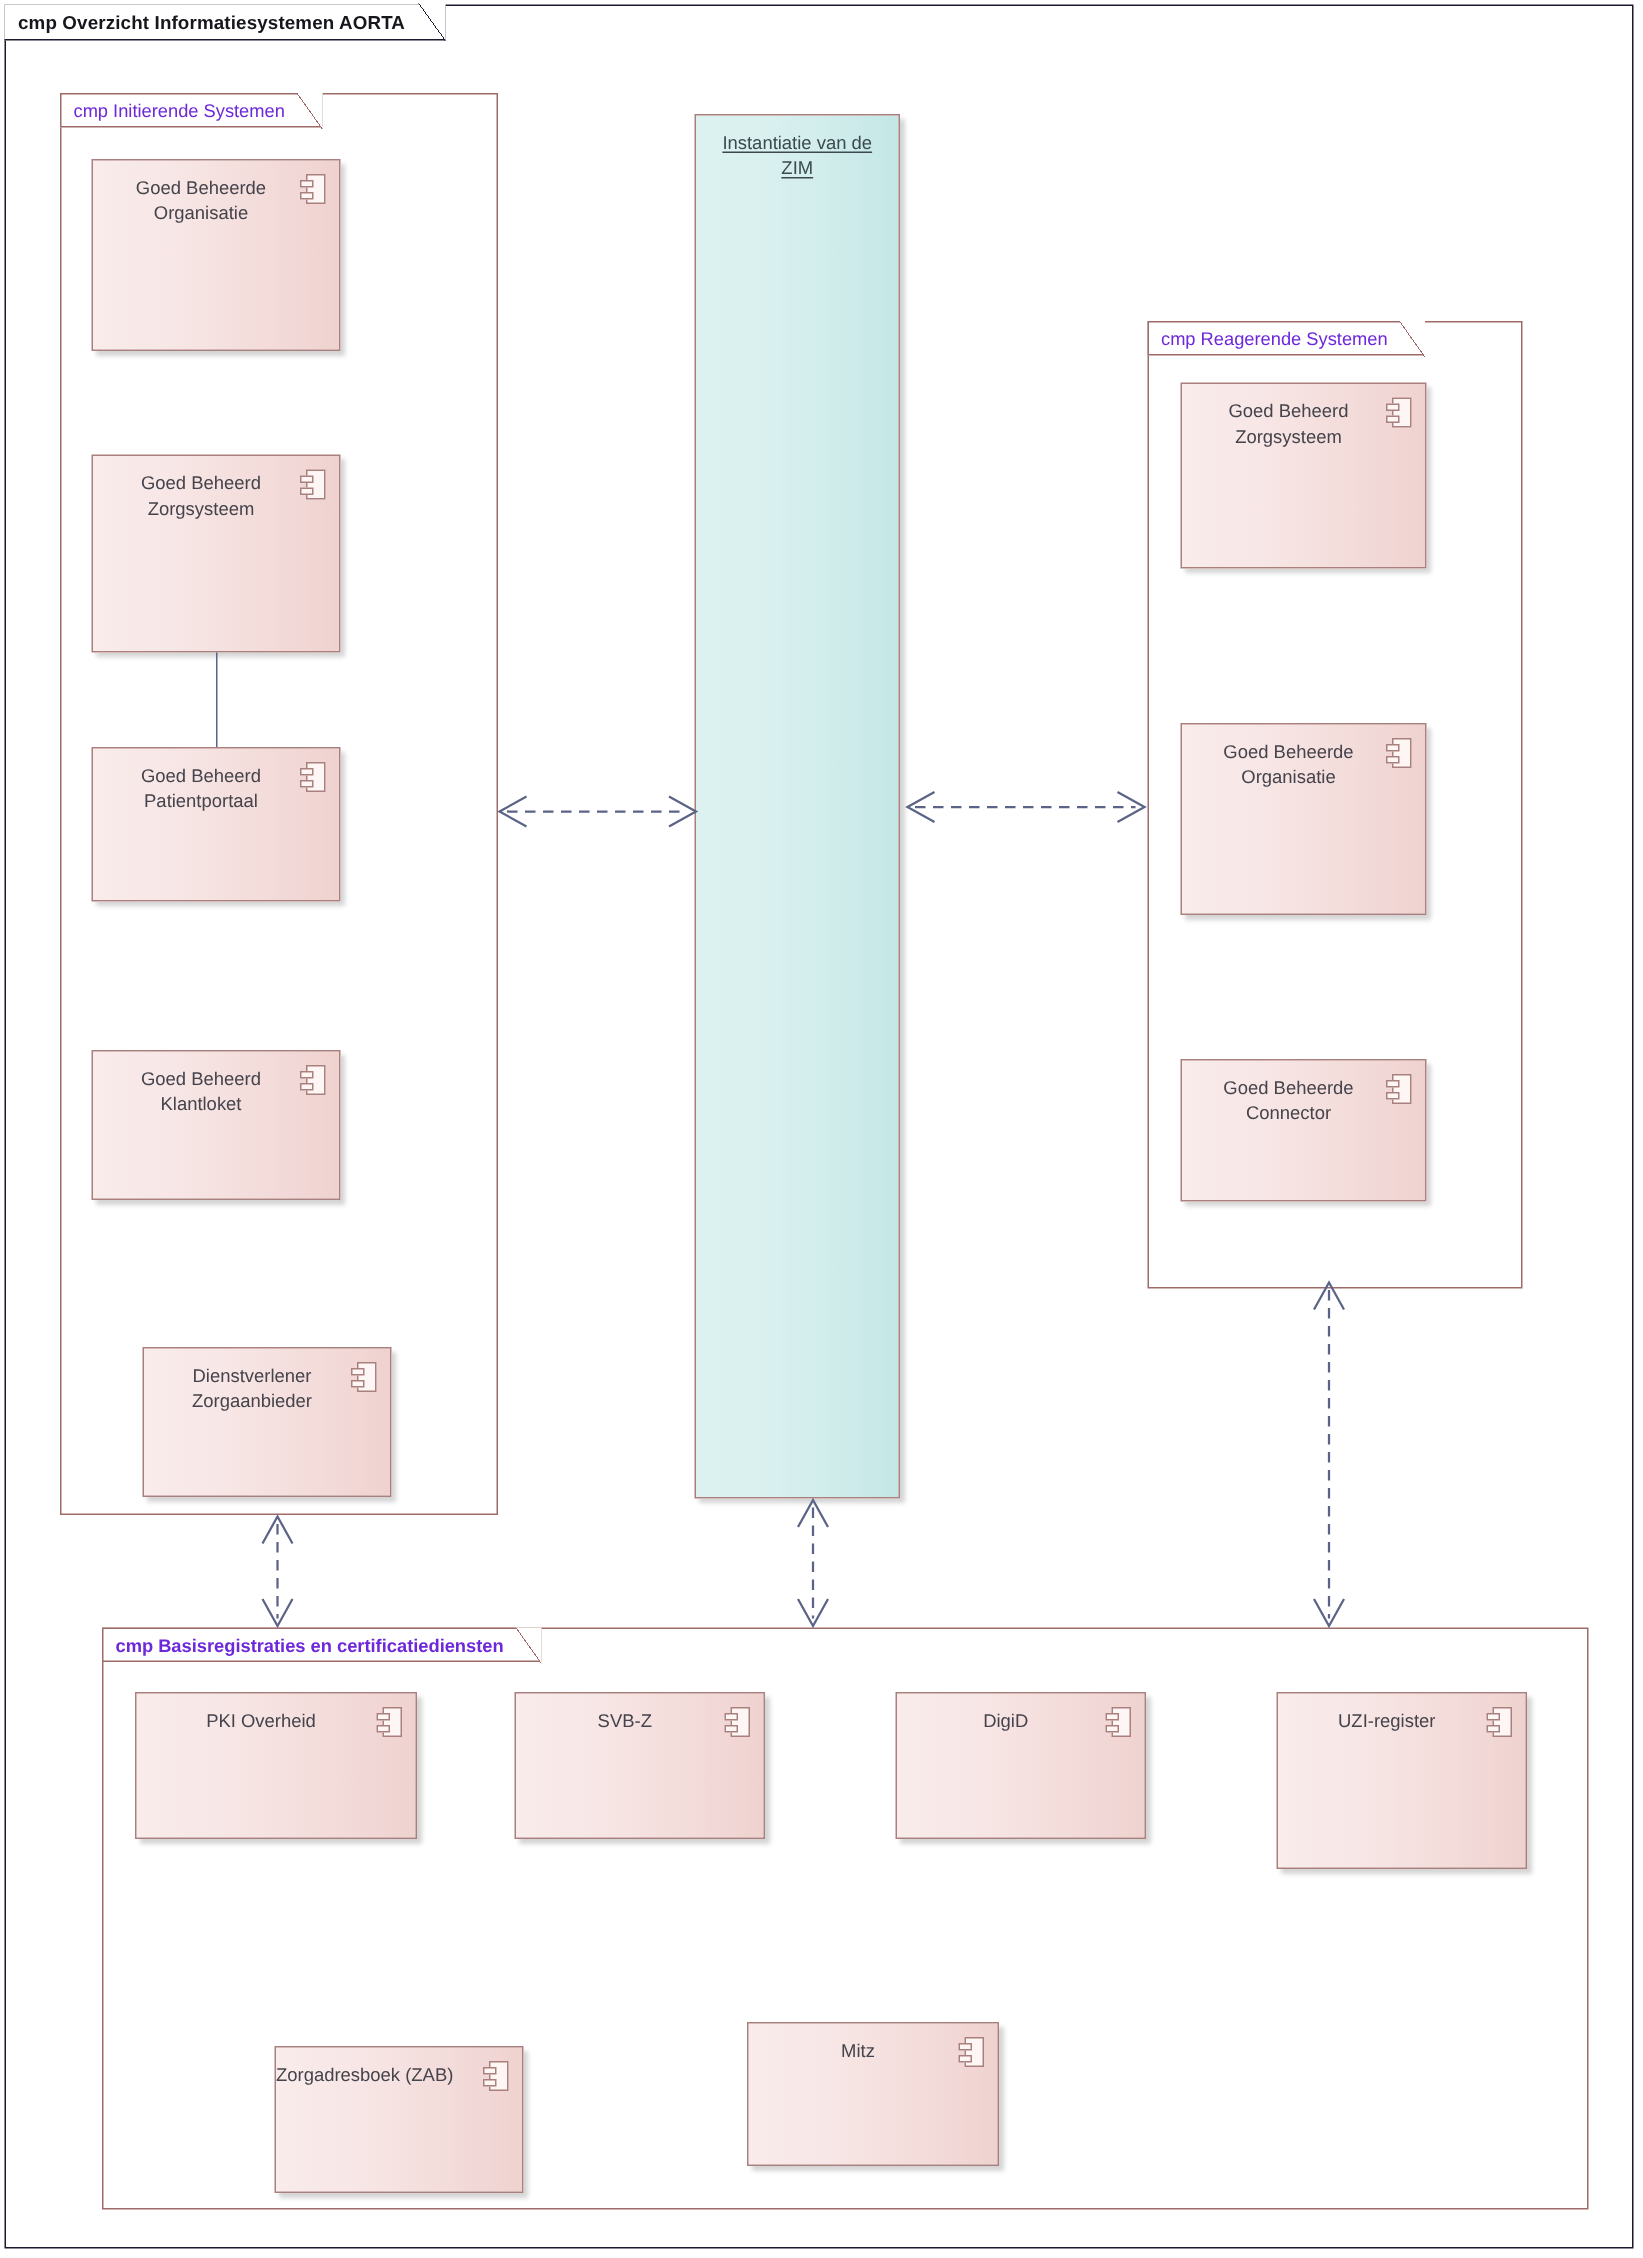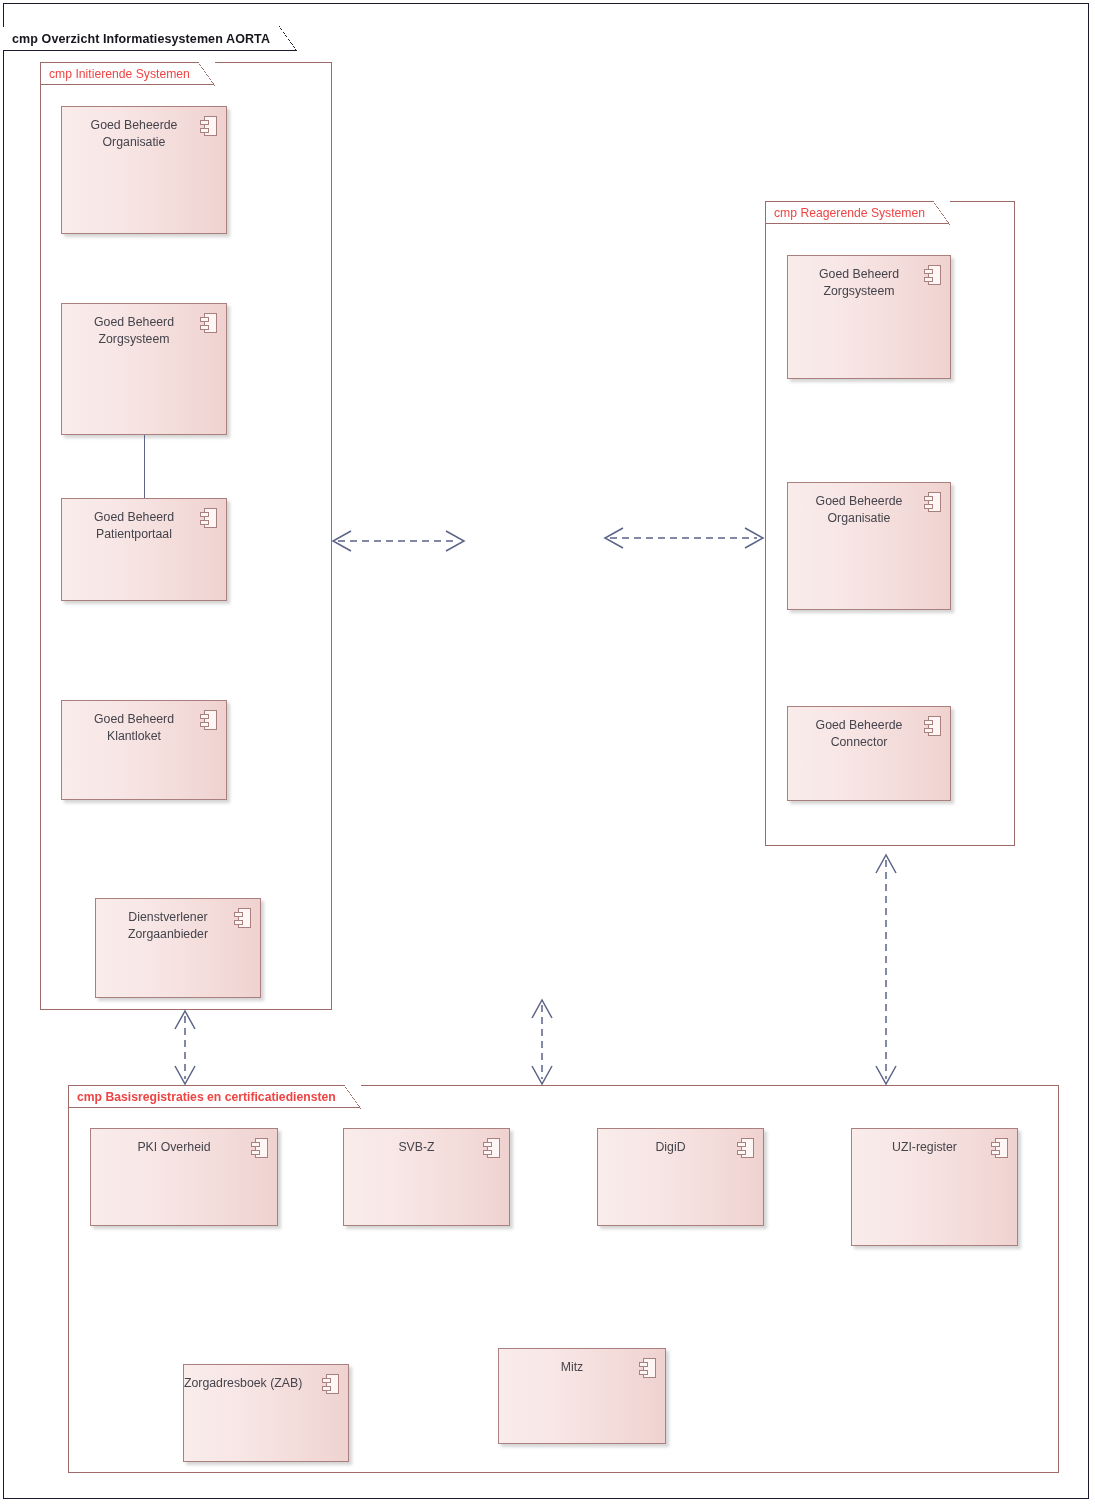--- a/index.html
+++ b/index.html
@@ -33,21 +33,20 @@
     border-top:none;
     border-left:none;
     background:#ffffff;
     padding:0 26px 0 9px;
     display:flex;
     align-items:center;
     font-size:12.5px;
     font-weight:bold;
     color:#16161d;
     letter-spacing:.1px;
-    margin-top:24px;
   }
   .frame-tab::after{
     content:"";
     position:absolute;
     right:-1px; top:-1px;
     width:18px; height:25px;
     background:
       linear-gradient(to bottom left, #ffffff 49.4%, #1a1a2e 49.4%, #1a1a2e 51.2%, transparent 51.2%);
   }
 
@@ -62,21 +61,21 @@
     position:absolute;
     left:-1px; top:-1px;
     height:23px;
     box-sizing:border-box;
     border:1px solid #9e6b68;
     background:#ffffff;
     padding:0 24px 0 8px;
     display:flex;
     align-items:center;
     font-size:12.2px;
-    color:#ef4444;
+    color:#6d28d9;
     white-space:nowrap;
   }
   .pkg-tab::after{
     content:"";
     position:absolute;
     right:-1px; top:-1px;
     width:17px; height:24px;
     background:
       linear-gradient(to bottom left, #ffffff 49.2%, #9e6b68 49.2%, #9e6b68 51.4%, transparent 51.4%);
   }
@@ -207,22 +206,26 @@
   <div class="component" style="left:61px; top:898px; width:166px; height:100px;margin-left:34px;">
     <div class="label">Dienstverlener
 Zorgaanbieder</div>
     <div class="cglyph">
       <div class="body"></div>
         <div class="tab1"></div>
         <div class="tab2"></div>
     </div>
   </div>
 
-
-  <div class="pkg" style="left:765px; top:201px; width:250px; height:645px;">
+  <div class="component cyan" style="left:463px; top:76px; width:137px; height:923px;">
+    <div class="label">Instantiatie van de
+ZIM</div>
+  </div>
+
+  <div class="pkg" style="left:765px; top:214px; width:250px; height:645px;">
     <div class="pkg-tab">
       <span>cmp Reagerende Systemen</span>
     </div>
   </div>
 
   <div class="component" style="left:787px; top:255px; width:164px; height:124px;">
     <div class="label">Goed Beheerd
 Zorgsysteem</div>
     <div class="cglyph">
       <div class="body"></div>

